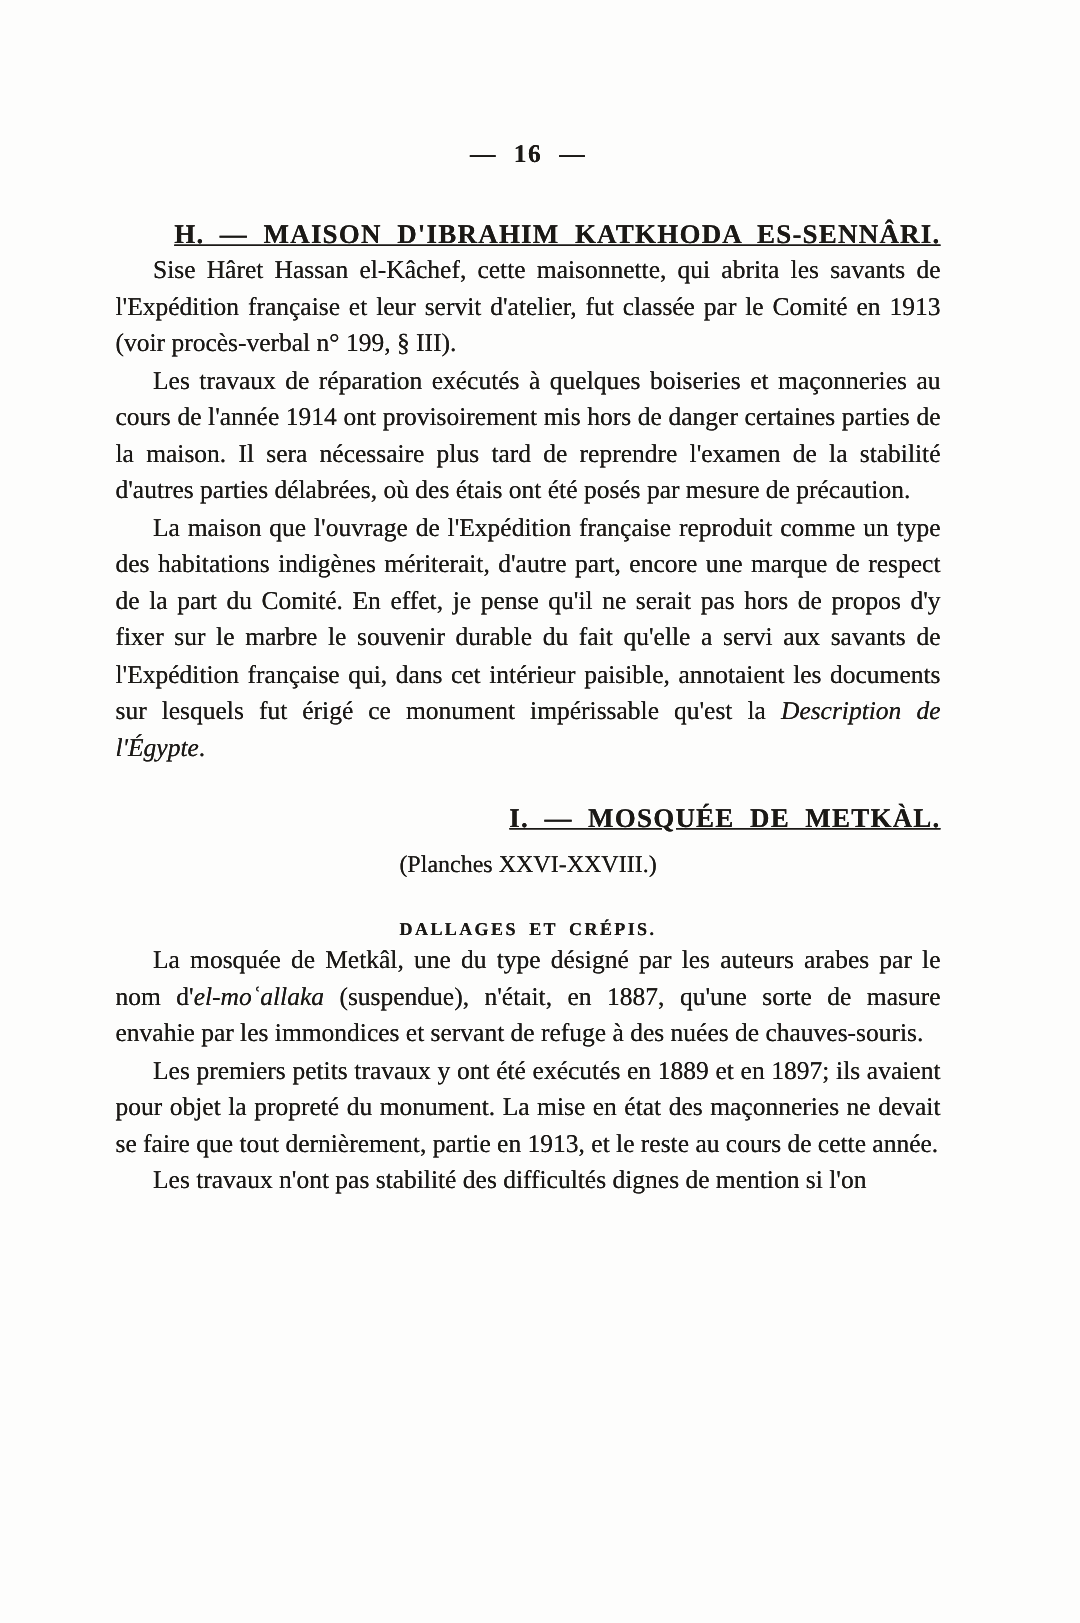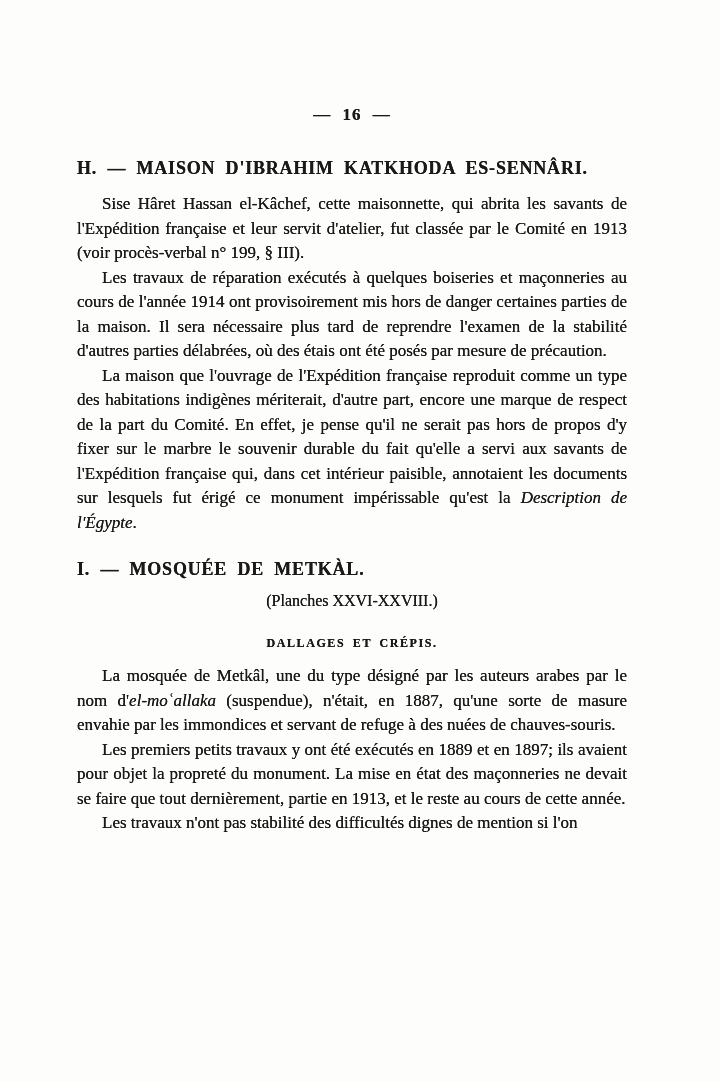--- a/index.html
+++ b/index.html
@@ -17,61 +17,62 @@
   }
   .page {
     position: relative;
     width: 720px;
     height: 1082px;
     background: #fdfdfc;
   }
   .content {
     position: absolute;
     left: 77px;
-    top: 12px;
+    top: 0;
     width: 550px;
   }
   .page-number {
     padding-top: 93px;
     text-align: center;
     font-size: 17px;
     font-weight: bold;
     letter-spacing: 1px;
     word-spacing: 6px;
     text-shadow: 0 0 0.3px currentColor;
   }
   .heading {
     margin: 33px 0 0 0;
-    text-align: left;
+    text-align: right;
     font-size: 18px;
     font-weight: bold;
     letter-spacing: 0.8px;
     word-spacing: 5px;
     text-shadow: 0 0 0.4px currentColor;
+    text-decoration: underline;
   }
   .sec-2 .heading {
     margin-top: 24px;
   }
   .planches {
     margin-top: 12px;
     text-align: center;
     font-size: 16px;
     text-shadow: 0 0 0.3px currentColor;
   }
   .subheading {
     margin-top: 26px;
     text-align: center;
     font-size: 12px;
     font-weight: bold;
     letter-spacing: 1.6px;
     word-spacing: 3px;
     text-shadow: 0 0 0.3px currentColor;
   }
   .paragraphs {
-    margin-top: 13px;
+    margin-top: 1px;
     font-size: 17px;
     line-height: 24.5px;
     text-align: justify;
     text-shadow: 0 0 0.3px currentColor;
   }
   .paragraphs p {
     margin: 0;
     padding: 0;
     text-indent: 25px;
   }

